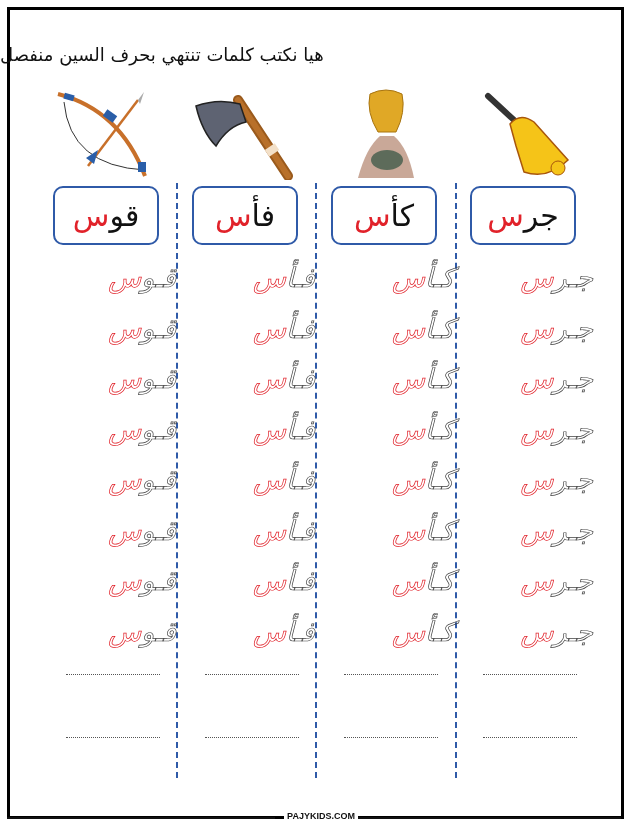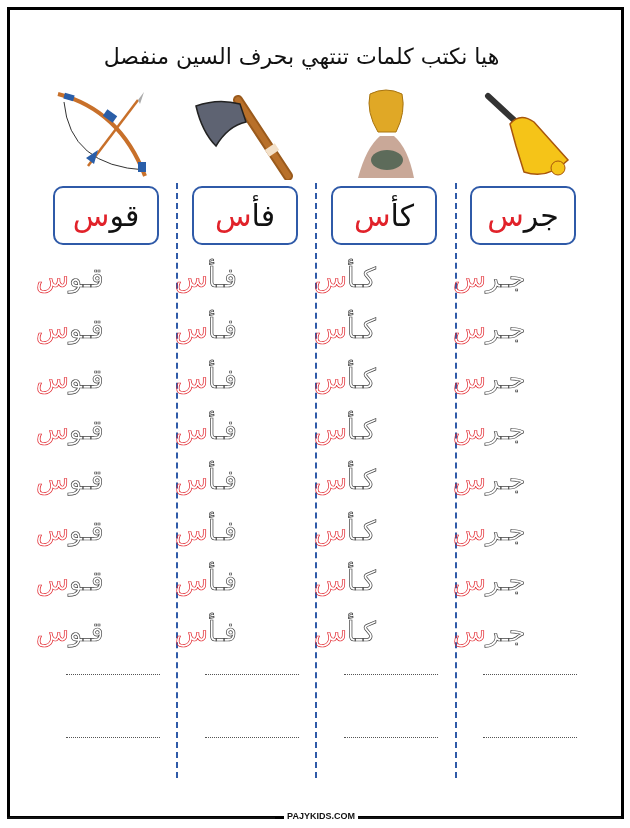--- a/index.html
+++ b/index.html
@@ -1,23 +1,23 @@
 <!DOCTYPE html>
 <html><head>
 <meta charset="utf-8">
 <style>
   html, body { margin:0; padding:0; background:#fff; }
   body { width:630px; height:828px; position:relative; overflow:hidden; font-family:"DejaVu Sans", sans-serif; }
   .frame { position:absolute; left:7px; top:7px; width:611px; height:806px; border:3px solid #000; box-sizing:content-box; }
-  .title { position:absolute; left:0; width:603px; top:44px; text-align:center; font-size:22px; color:#111; direction:rtl; }
+  .title { position:absolute; left:0; width:603px; top:44px; text-align:left; font-size:18px; color:#111; direction:rtl; }
   .divider { position:absolute; top:183px; height:595px; width:0; border-left:2px dashed #2f5aa8; }
   .pic { position:absolute; top:88px; width:110px; height:92px; }
   .box { position:absolute; top:186px; width:106px; height:59px; border:2px solid #2f5aa8; border-radius:10px; box-sizing:border-box; display:flex; align-items:center; justify-content:center; font-size:30px; direction:rtl; color:#111; }
   .box .red { color:#e1222a; }
-  .trace { position:absolute; width:140px; text-align:left; font-size:27px; direction:rtl; line-height:1; }
+  .trace { position:absolute; width:140px; text-align:right; font-size:27px; direction:rtl; line-height:1;font-style:italic; }
   .trace .blk { color:transparent; -webkit-text-stroke:0.7px #444; }
   .trace .red { color:transparent; -webkit-text-stroke:0.7px #e1222a; }
   .wline { position:absolute; width:94px; border-top:1.5px dotted #555; }
   .footer-line { position:absolute; top:817px; height:2px; background:#111; }
   .footer { position:absolute; top:811px; left:0; width:630px; text-align:center; font-family:"Liberation Sans", sans-serif; font-weight:bold; font-size:9px; color:#111;padding-left:6px; }
   .footer span { background:#fff; padding:0 3px; }
 </style>
 </head>
 <body>
 

